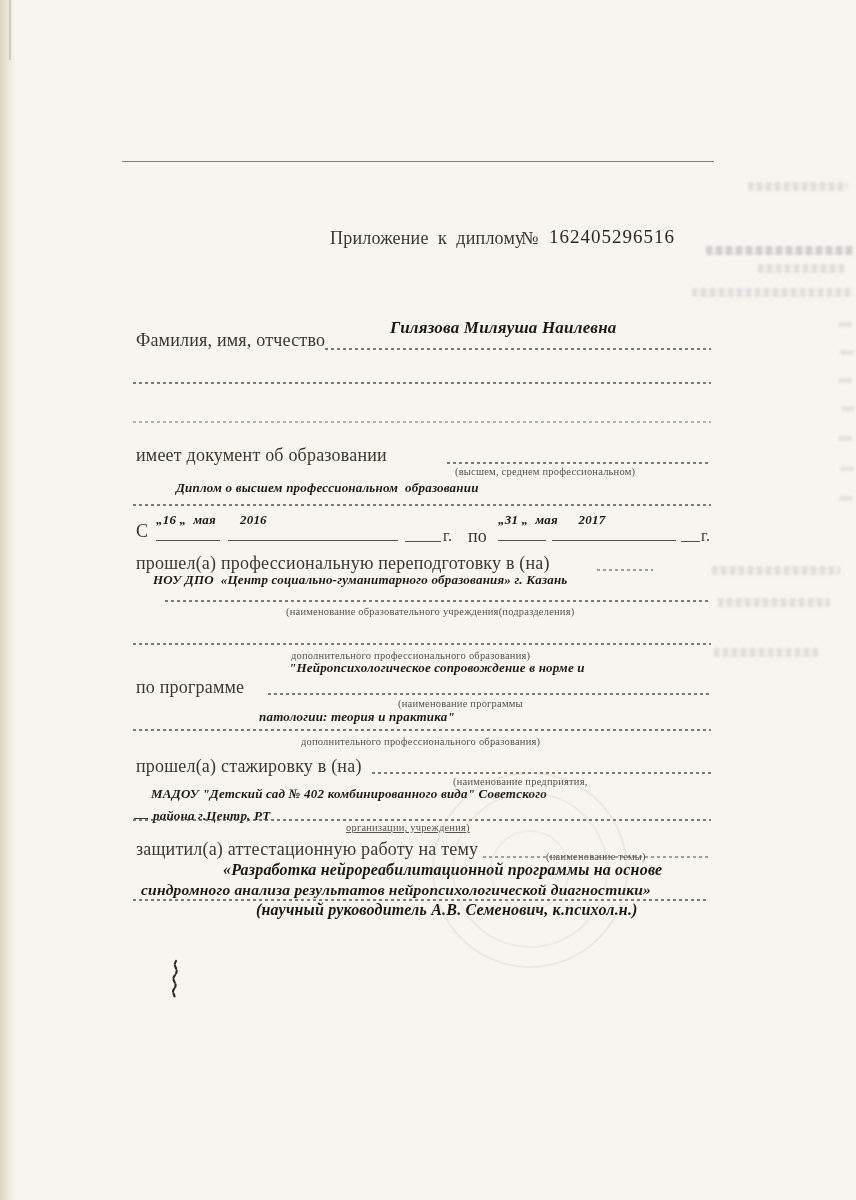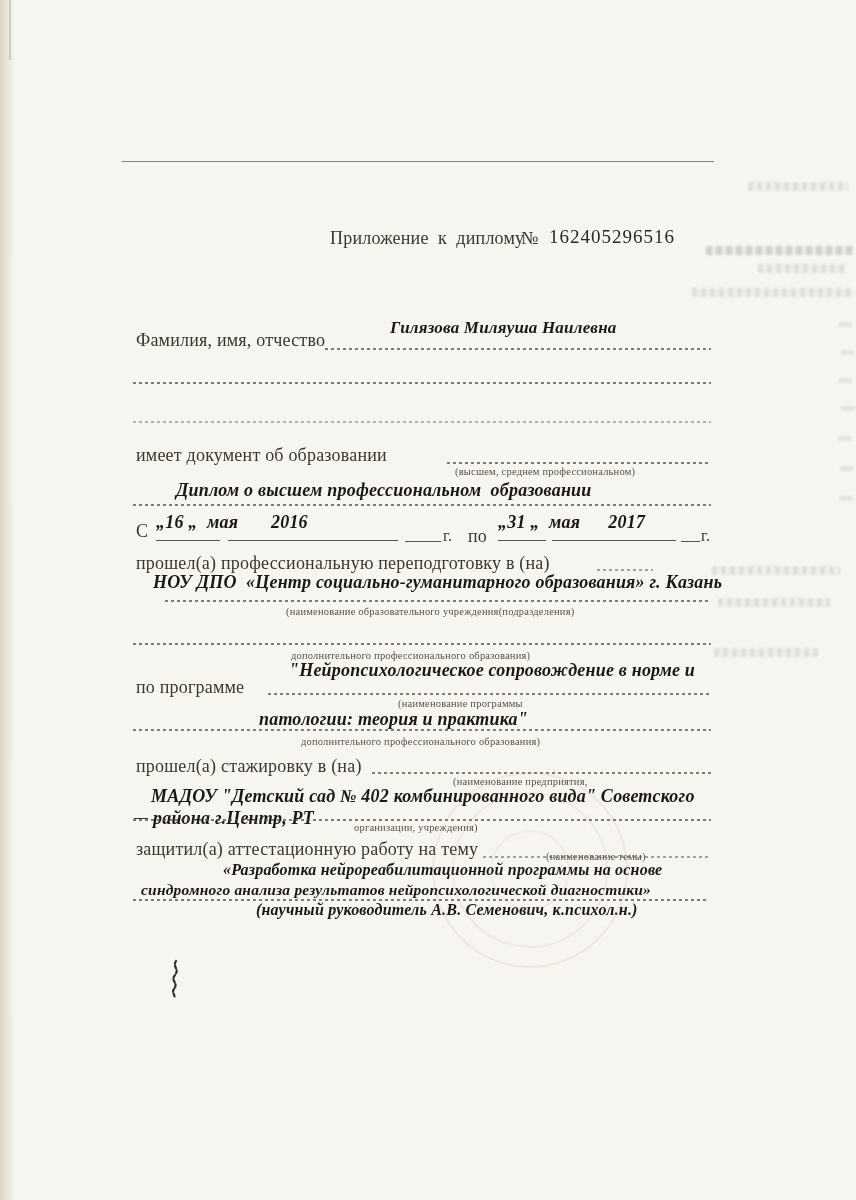--- a/index.html
+++ b/index.html
@@ -7,21 +7,21 @@
     position:relative;
     width:856px;height:1200px;
     margin:0 auto;
     background:#f7f5ef;
     overflow:hidden;
     font-family:"Liberation Serif","DejaVu Serif",serif;
     color:#33302b;
   }
   .abs{position:absolute;}
   .label{font-size:18px;color:#3a372f;letter-spacing:0.2px;white-space:pre;}
-  .val{font-size:18px;font-weight:700;font-style:italic;color:#1b1814;white-space:pre;letter-spacing:0.2px;}
+  .val{font-size:13px;font-weight:700;font-style:italic;color:#1b1814;white-space:pre;letter-spacing:0.2px;}
   .cap{font-size:10.5px;color:#56524a;white-space:pre;letter-spacing:0.2px;}
   .dotline{height:2px;background:repeating-linear-gradient(90deg,rgba(85,82,73,0.75) 0 3px,rgba(85,82,73,0) 3px 6px);}
   .soline{height:1px;background:#55524b;}
   .toprule{height:1px;background:#84817a;}
   .bleed{background:repeating-linear-gradient(90deg,rgba(110,110,128,0.16) 0 5px,rgba(110,110,128,0.04) 5px 9px);filter:blur(1px);height:9px;border-radius:2px;}
   .bleed.dark{background:repeating-linear-gradient(90deg,rgba(100,100,120,0.26) 0 6px,rgba(100,100,120,0.06) 6px 10px);}
   .bleedmark{background:rgba(120,120,135,0.14);filter:blur(1px);height:5px;width:14px;border-radius:2px;}
   .stampring{border:2px solid rgba(196,160,155,0.17);border-radius:50%;}
   .edgeL{left:0;top:0;width:15px;height:1200px;background:linear-gradient(90deg,rgba(196,188,160,0.55),rgba(196,188,160,0));}
   .edgeLline{left:9px;top:0;width:2px;height:60px;background:rgba(150,145,125,0.35);}
@@ -96,21 +96,21 @@
   <div class="abs dotline" style="left:133px;top:729px;width:578px;"></div>
   <div class="abs cap" style="left:301px;top:736px;">дополнительного профессионального образования)</div>
 
   <div class="abs label" style="left:136px;top:756px;">прошел(а) стажировку в (на)</div>
   <div class="abs dotline" style="left:372px;top:772px;width:339px;"></div>
   <div class="abs cap" style="left:453px;top:776px;">(наименование предприятия,</div>
   <div class="abs val" style="left:151px;top:786px;">МАДОУ "Детский сад № 402 комбинированного вида" Советского</div>
   <div class="abs soline" style="left:134px;top:818px;width:14px;background:#3a3732;"></div>
   <div class="abs val" style="left:153px;top:808px;">района г.Центр, РТ</div>
   <div class="abs dotline" style="left:133px;top:819px;width:578px;"></div>
-  <div class="abs cap" style="left:354px;top:822px;">организации, учреждения)</div>
+  <div class="abs cap" style="left:346px;top:822px;text-decoration:underline;">организации, учреждения)</div>
 
   <div class="abs label" style="left:136px;top:839px;">защитил(а) аттестационную работу на тему</div>
   <div class="abs dotline" style="left:483px;top:856px;width:228px;opacity:0.7;"></div>
   <div class="abs cap" style="left:546px;top:851px;">(наименование темы)</div>
   <div class="abs val" style="left:223px;top:861px;font-size:16px;">«Разработка нейрореабилитационной программы на основе</div>
   <div class="abs val" style="left:141px;top:881px;font-size:15.5px;">синдромного анализа результатов нейропсихологической диагностики»</div>
   <div class="abs dotline" style="left:133px;top:899px;width:573px;"></div>
   <div class="abs val" style="left:256px;top:901px;font-size:16px;">(научный руководитель А.В. Семенович, к.психол.н.)</div>
 
   <div class="abs stampring" style="left:432px;top:772px;width:192px;height:192px;"></div>

